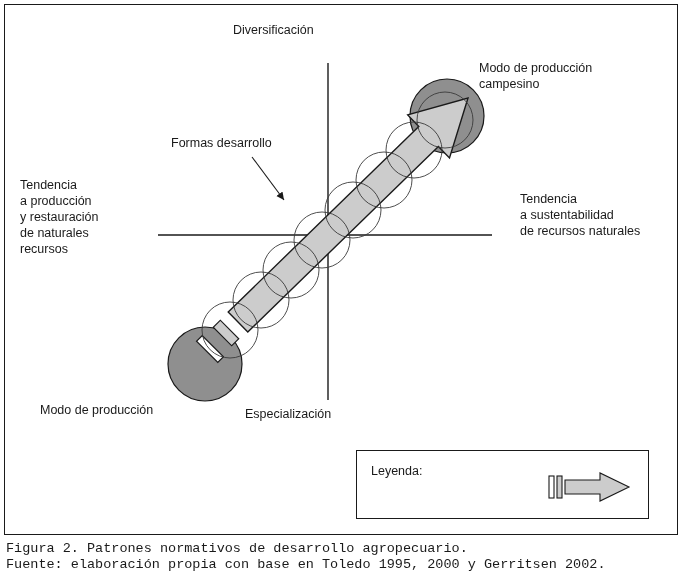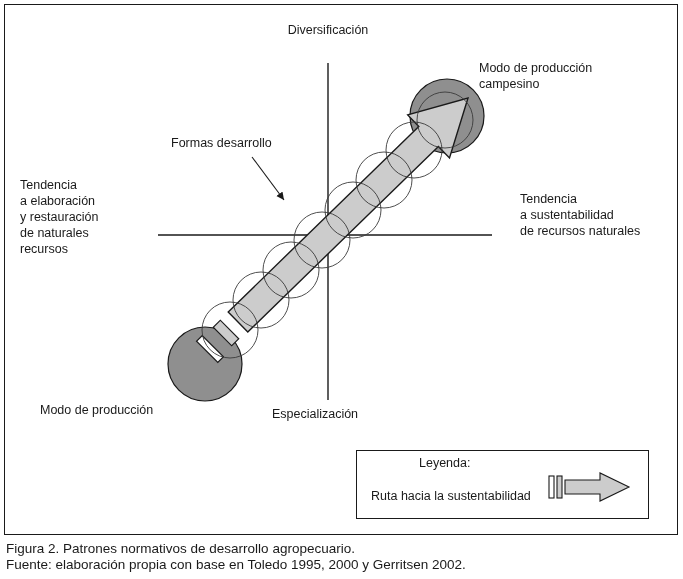--- a/index.html
+++ b/index.html
@@ -18,35 +18,35 @@
     border:1px solid #1a1a1a;
     background:#ffffff;
   }
   svg.diagram { position:absolute; left:0; top:0; }
   .lbl {
     position:absolute;
     font-size:12.5px;
     line-height:16px;
     white-space:nowrap;
   }
-  .center { text-align:center; }
+  .center { }
   .indent1 { padding-left:10px; }
   .legend {
     position:absolute; left:356px; top:450px;
     width:293px; height:69px;
     border:1px solid #1a1a1a;
     font-size:12.5px;
     background:#ffffff;
   }
-  .legend .title { position:absolute; left:14px; top:5px;margin-left:48px; }
+  .legend .title { position:absolute; left:14px; top:13px; }
   .legend .entry { position:absolute; left:14px; top:38px; }
   .legend svg { position:absolute; right:16px; top:19px; }
   .caption {
     position:absolute; left:6px; top:541px;
-    font-family:Liberation Sans, sans-serif;
+    font-family:Liberation Mono, monospace;
     font-size:13.5px; line-height:15.5px;
   }
 </style>
 </head>
 <body>
 
 <div class="figure">
 
   <div class="frame"></div>
 
@@ -86,41 +86,40 @@
 
   <div class="lbl" style="left:479px; top:60px;">
     <div>Modo de producción</div>
     <div>campesino</div>
   </div>
 
   <div class="lbl" style="left:171px; top:135px;">Formas desarrollo</div>
 
   <div class="lbl" style="left:20px; top:177px;">
     <div>Tendencia</div>
-    <div>a elaboración</div>
+    <div>a producción</div>
     <div>y restauración</div>
     <div>de naturales</div>
     <div>recursos</div>
   </div>
 
   <div class="lbl" style="left:520px; top:191px;">
     <div>Tendencia</div>
     <div>a sustentabilidad</div>
     <div>de recursos naturales</div>
   </div>
 
   <div class="lbl" style="left:40px; top:402px;">
     <div>Modo de producción</div>
   </div>
 
   <div class="lbl center" style="left:245px; top:406px; width:140px;">Especialización</div>
 
   <div class="legend">
     <div class="title">Leyenda:</div>
-    <div class="entry">Ruta hacia la sustentabilidad</div>
     <svg width="84" height="34" viewBox="0 0 84 34">
       <rect x="1" y="6" width="5" height="22" fill="#ffffff" stroke="#1a1a1a" stroke-width="1.1"></rect>
       <rect x="9" y="6" width="5" height="22" stroke="#1a1a1a" stroke-width="1.1" fill="#cccccc"></rect>
       <polygon points="17,10 52,10 52,3 81,17 52,31 52,24 17,24" stroke="#1a1a1a" stroke-width="1.1" fill="#cccccc"></polygon>
     </svg>
   </div>
 
   <div class="caption">
     <div>Figura 2. Patrones normativos de desarrollo agropecuario.</div>
     <div>Fuente: elaboración propia con base en Toledo 1995, 2000 y Gerritsen 2002.</div>

